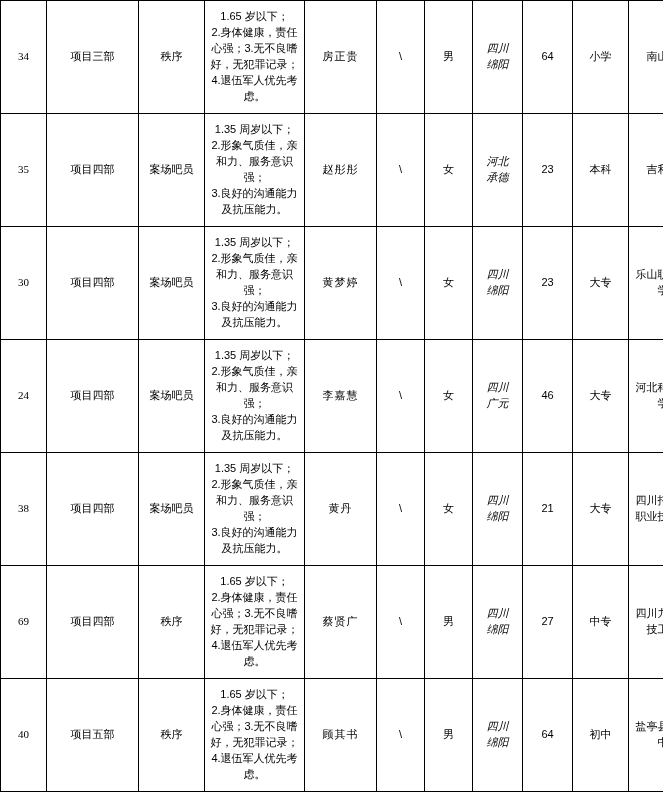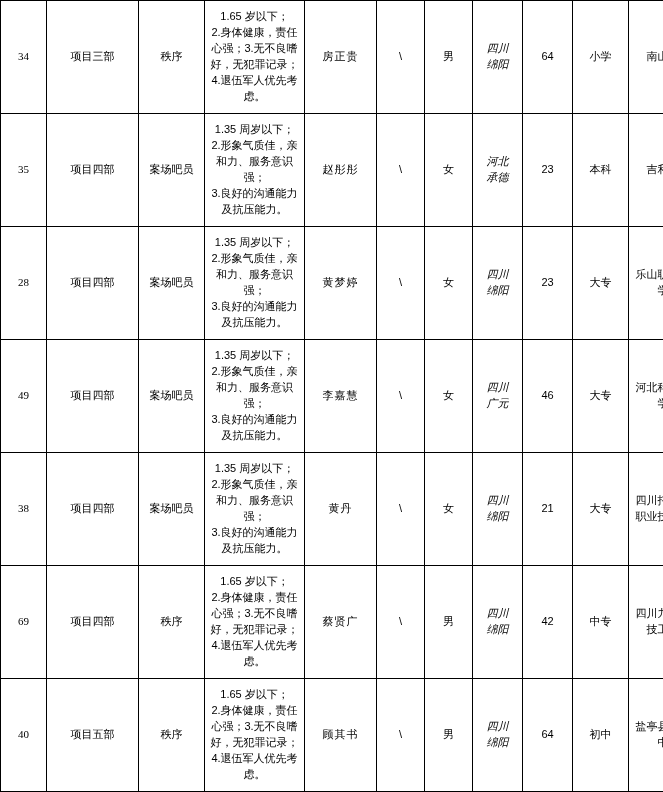--- a/index.html
+++ b/index.html
@@ -123,38 +123,38 @@
       <td class="blank">\</td>
       <td class="sex">女</td>
       <td class="home nb">河北
 承德</td>
       <td class="age">23</td>
       <td class="edu">本科</td>
       <td class="school">吉利学院</td>
 
     </tr>
     <tr>
-      <td class="no">28</td>
+      <td class="no">30</td>
       <td class="dept">项目四部</td>
       <td class="post">案场吧员</td>
       <td class="req nb">1.35 周岁以下；
 2.形象气质佳，亲和力、服务意识强；
 3.良好的沟通能力及抗压能力。</td>
       <td class="name">黄梦婷</td>
       <td class="blank">\</td>
       <td class="sex">女</td>
       <td class="home nb">四川
 绵阳</td>
       <td class="age">23</td>
       <td class="edu">大专</td>
       <td class="school">乐山职业技术学院</td>
 
     </tr>
     <tr>
-      <td class="no">49</td>
+      <td class="no">24</td>
       <td class="dept">项目四部</td>
       <td class="post">案场吧员</td>
       <td class="req nb">1.35 周岁以下；
 2.形象气质佳，亲和力、服务意识强；
 3.良好的沟通能力及抗压能力。</td>
       <td class="name">李嘉慧</td>
       <td class="blank">\</td>
       <td class="sex">女</td>
       <td class="home nb">四川
 广元</td>
@@ -185,21 +185,21 @@
       <td class="dept">项目四部</td>
       <td class="post">秩序</td>
       <td class="req nb">1.65 岁以下；
 2.身体健康，责任心强；3.无不良嗜好，无犯罪记录；
 4.退伍军人优先考虑。</td>
       <td class="name">蔡贤广</td>
       <td class="blank">\</td>
       <td class="sex">男</td>
       <td class="home nb">四川
 绵阳</td>
-      <td class="age">42</td>
+      <td class="age">27</td>
       <td class="edu">中专</td>
       <td class="school">四川九洲高级技工学校</td>
 
     </tr>
     <tr>
       <td class="no">40</td>
       <td class="dept">项目五部</td>
       <td class="post">秩序</td>
       <td class="req nb">1.65 岁以下；
 2.身体健康，责任心强；3.无不良嗜好，无犯罪记录；

